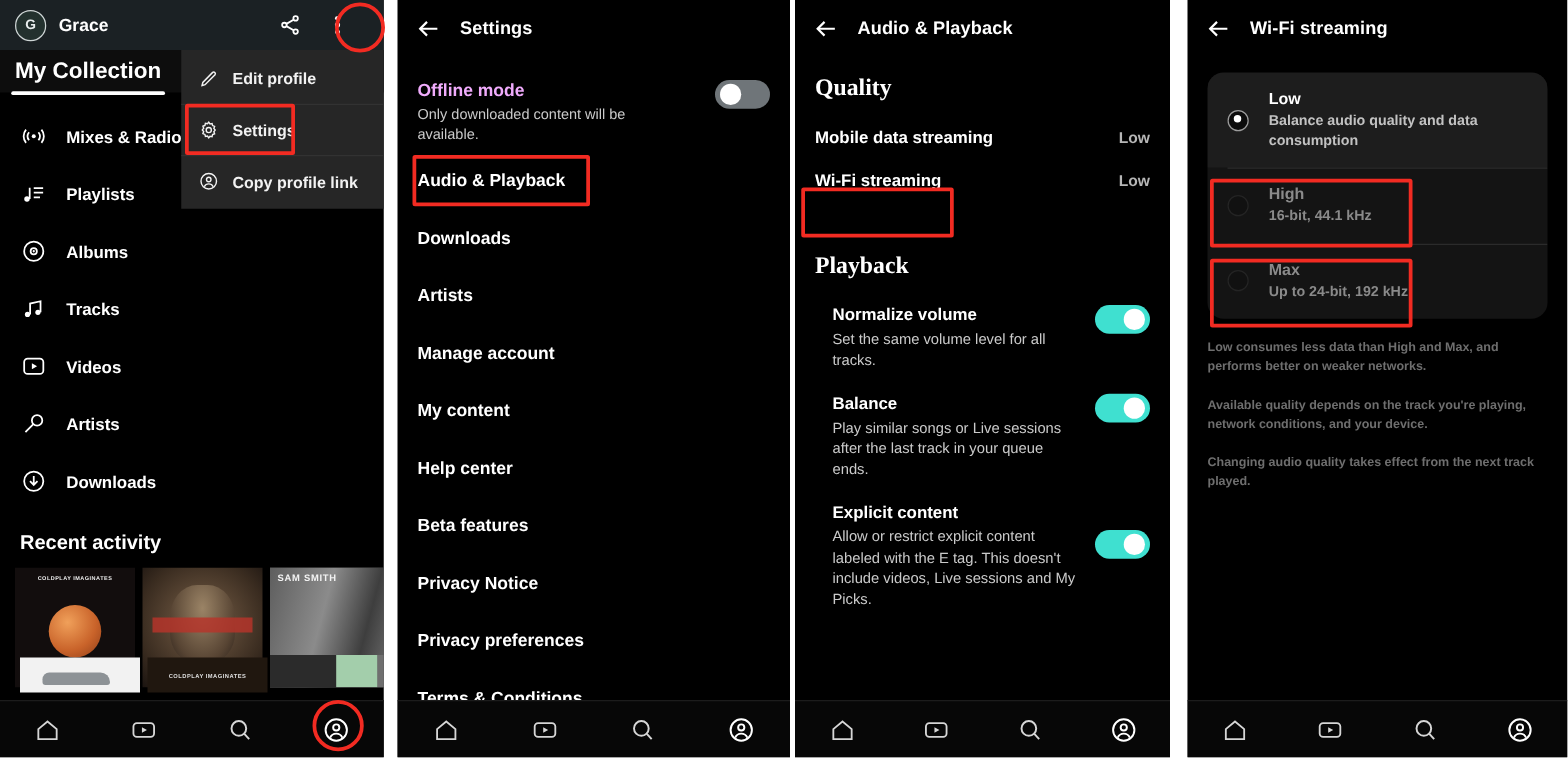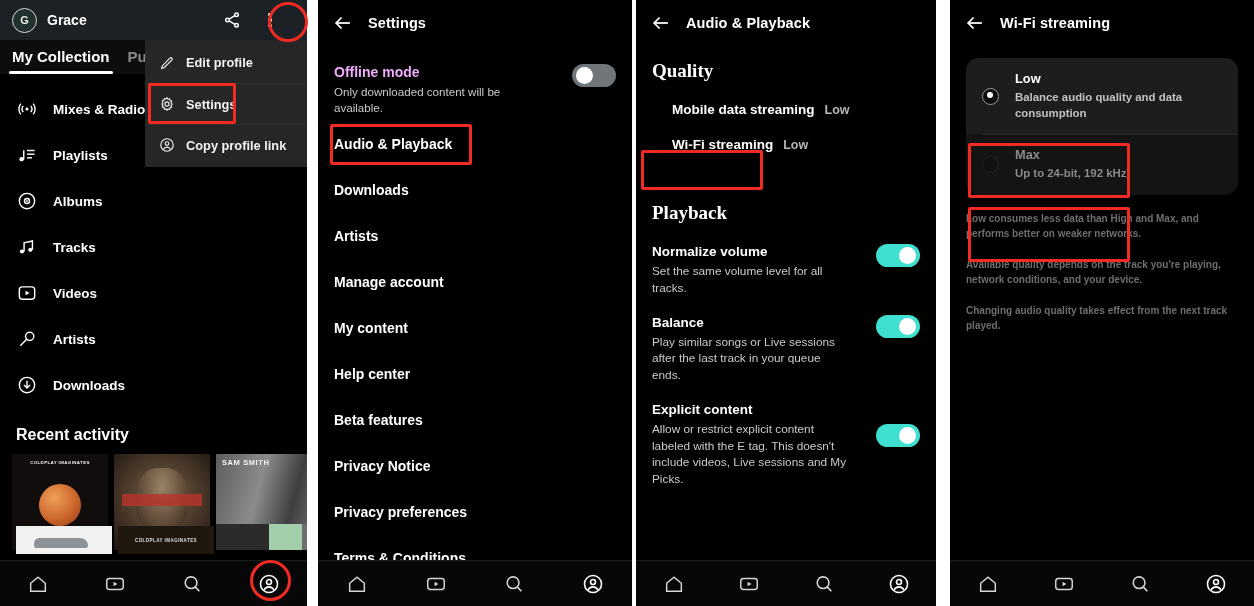--- a/index.html
+++ b/index.html
@@ -46,21 +46,21 @@
   .share-icon, .kebab-icon { width: 18px; height: 18px; position: relative; }
   .kebab-dot {
     width: 3.4px; height: 3.4px; border-radius: 50%; background:#fff;
     position: absolute; left: 7.3px;
   }
 
   .p1-tabs {
     display: flex; gap: 18px; padding: 0 12px; height: 34px;
     align-items: center; background:#0d0d0d; position: relative;
   }
-  .p1-tab { font-size: 15px; font-weight: 700; color:#8b8b8b; position: relative; padding-bottom: 2px;}
+  .p1-tab { font-size: 18px; font-weight: 700; color:#8b8b8b; position: relative; padding-bottom: 2px;}
   .p1-tab.active { color:#fff; }
   .p1-tab.active::after {
     content:''; position:absolute; left:-3px; right:-3px; bottom:-7px;
     height: 2.5px; background:#fff; border-radius: 2px;
   }
 
   .p1-list { padding-top: 12px; }
   .p1-row {
     display: flex; align-items: center; gap: 16px;
     height: 46px; padding: 0 16px;
@@ -130,27 +130,27 @@
   .toggle.on  { background: #3fe0d0; }
   .toggle .knob {
     position:absolute; top: 3px; width: 17px; height: 17px; border-radius:50%; background:#fff;
   }
   .toggle.off .knob { left: 4px; }
   .toggle.on  .knob { right: 4px; }
 
   
   .p3-section { font-size: 19px; font-weight: 700; color:#fff; padding: 14px 16px 10px 16px; font-family: Liberation Serif, serif; }
   .p3-row {
-    display:flex; align-items:center; justify-content:flex-start;
-    padding: 10px 16px; gap: 10px; margin-left: 20px;
+    display:flex; align-items:center; justify-content:space-between;
+    padding: 10px 16px; gap: 10px;
   }
   .p3-row-label { font-size: 13.5px; font-weight: 700; color:#fff; }
   .p3-row-value { font-size: 12.5px; font-weight: 600; color:#b6b6b6; }
   .p3-spacer { height: 26px; }
-  .p3-pb-row { display:flex; align-items:flex-start; gap: 12px; padding: 10px 16px 2px 16px; }
+  .p3-pb-row { display:flex; align-items:flex-start; gap: 12px; padding: 10px 16px 2px 30px; }
   .p3-pb-text { flex: 1; }
   .p3-pb-title { font-size: 13.5px; font-weight:700; color:#fff; margin-bottom: 4px; }
   .p3-pb-desc { font-size: 11.8px; line-height: 1.42; color:#cacaca; max-width: 196px; }
 
   
   .p4-card {
     margin: 12px 16px 0 16px; background: #141414; border-radius: 13px; overflow: hidden;
   }
   .p4-opt { display:flex; align-items:center; gap: 16px; padding: 13px 16px; position: relative;}
   .p4-opt.selected { background: #1d1d1d; }
@@ -554,20 +554,27 @@
       <div class="p4-opt selected">
         <span class="radio checked"></span>
         <div class="p4-opt-text">
           <div class="p4-opt-title">Low</div>
           <div class="p4-opt-sub">Balance audio quality and data consumption</div>
         </div>
       </div>
       <div class="p4-opt">
         <span class="radio empty"></span>
         <div class="p4-opt-text">
+          <div class="p4-opt-title dim">High</div>
+          <div class="p4-opt-sub dim">16-bit, 44.1 kHz</div>
+        </div>
+      </div>
+      <div class="p4-opt">
+        <span class="radio empty"></span>
+        <div class="p4-opt-text">
           <div class="p4-opt-title dim">Max</div>
           <div class="p4-opt-sub dim">Up to 24-bit, 192 kHz</div>
         </div>
       </div>
     </div>
 
     <div class="p4-notes">
       <div class="p4-note">Low consumes less data than High and Max, and performs better on weaker networks.</div>
       <div class="p4-note">Available quality depends on the track you're playing, network conditions, and your device.</div>
       <div class="p4-note">Changing audio quality takes effect from the next track played.</div>

